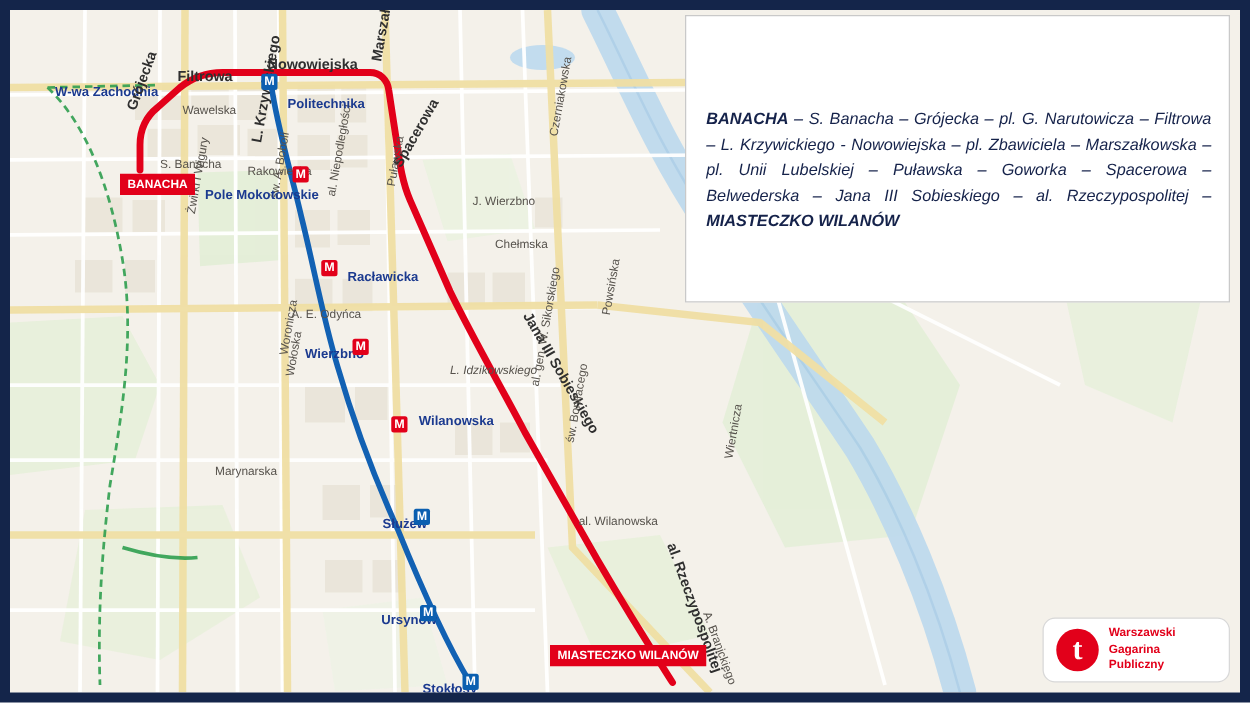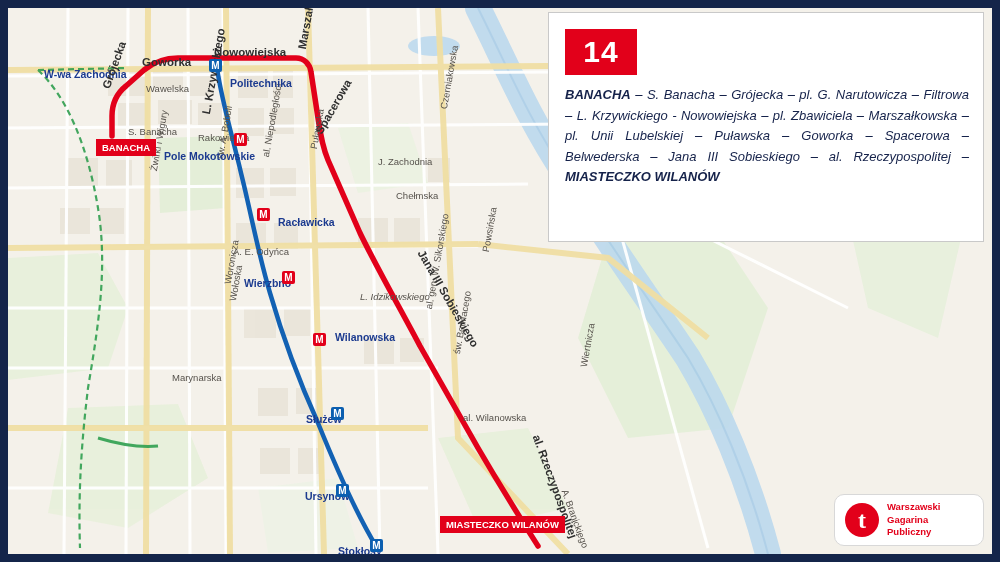--- a/index.html
+++ b/index.html
@@ -271,40 +271,40 @@
         <path d="M104,128 L104,108 C104,96 108,86 118,78 L136,62 C146,54 158,50 170,50 L288,50
                  C296,50 302,56 303,64 L310,110 C312,124 314,138 320,152
                  L352,225 C370,262 392,300 412,338 L470,440 C498,488 516,516 530,538"></path>
       </g>
 
     </svg>
 
     <div id="street-labels">
         <div class="lbl stopname" style="left: 36px; top: 60px;">W-wa Zachodnia</div>
         <div class="lbl street" style="left: 120px; top: 118px;">S. Banacha</div>
-        <div class="lbl street-red" style="left: 134px; top: 48px;">Goworka</div>
+        <div class="lbl street-red" style="left: 134px; top: 48px;">Filtrowa</div>
         <div class="lbl street-red" style="left: 206px; top: 38px;">Nowowiejska</div>
         <div class="lbl street-red" style="left: 92px; top: 78px; transform: rotate(-70deg); transform-origin: left top;">Grójecka</div>
         <div class="lbl street-red" style="left: 192px; top: 105px; transform: rotate(-80deg); transform-origin: left top;">L. Krzywickiego</div>
         <div class="lbl street-red" style="left: 288px; top: 40px; transform: rotate(-80deg); transform-origin: left top;">Marszałkowska</div>
         <div class="lbl street-red" style="left: 305px; top: 122px; transform: rotate(-60deg); transform-origin: left top;">Spacerowa</div>
         <div class="lbl street-red" style="left: 418px; top: 240px; transform: rotate(60deg); transform-origin: left top;">Jana III Sobieskiego</div>
         <div class="lbl street-red" style="left: 534px; top: 425px; transform: rotate(70deg); transform-origin: left top;">al. Rzeczypospolitej</div>
         <div class="lbl street" style="left: 138px; top: 75px;">Wawelska</div>
         <div class="lbl street" style="left: 190px; top: 124px;">Rakowiecka</div>
         <div class="lbl street" style="left: 206px; top: 150px; transform: rotate(-80deg); transform-origin: left top;">św. A. Boboli</div>
         <div class="lbl street" style="left: 252px; top: 148px; transform: rotate(-80deg); transform-origin: left top;">al. Niepodległości</div>
         <div class="lbl street" style="left: 300px; top: 140px; transform: rotate(-80deg); transform-origin: left top;">Puławska</div>
         <div class="lbl street" style="left: 225px; top: 238px;">A. E. Odyńca</div>
         <div class="lbl street" style="left: 214px; top: 275px; transform: rotate(-80deg); transform-origin: left top;">Woronicza</div>
         <div class="lbl street" style="left: 219px; top: 292px; transform: rotate(-80deg); transform-origin: left top;">Wołoska</div>
         <div class="lbl street" style="left: 164px; top: 364px;">Marynarska</div>
         <div class="lbl street" style="left: 140px; top: 162px; transform: rotate(-80deg); transform-origin: left top;">Żwirki i Wigury</div>
         <div class="lbl street" style="left: 352px; top: 283px; font-style: italic;">L. Idzikowskiego</div>
-        <div class="lbl street" style="left: 370px; top: 148px;">J. Zachodnia</div>
+        <div class="lbl street" style="left: 370px; top: 148px;">J. Wierzbno</div>
         <div class="lbl street" style="left: 388px; top: 182px;">Chełmska</div>
         <div class="lbl street" style="left: 430px; top: 100px; transform: rotate(-80deg); transform-origin: left top;">Czerniakowska</div>
         <div class="lbl street" style="left: 472px; top: 243px; transform: rotate(-80deg); transform-origin: left top;">Powsińska</div>
         <div class="lbl street" style="left: 455px; top: 404px; text-align: center;">al. Wilanowska</div>
         <div class="lbl street" style="left: 443px; top: 345px; transform: rotate(-80deg); transform-origin: left top;">św. Bonifacego</div>
         <div class="lbl street" style="left: 415px; top: 300px; transform: rotate(-80deg); transform-origin: left top;">al. gen. W. Sikorskiego</div>
         <div class="lbl street" style="left: 570px; top: 358px; transform: rotate(-80deg); transform-origin: left top;">Wiertnicza</div>
         <div class="lbl street" style="left: 562px; top: 480px; transform: rotate(70deg); transform-origin: left top;">A. Branickiego</div>
       </div>
     <div id="stop-label-group">
@@ -327,21 +327,20 @@
         <div class="metro-m blue" style="left: 328px; top: 476px;">M</div>
         <div class="metro-m blue" style="left: 362px; top: 531px;">M</div>
       </div>
     <div id="termini-group">
         <div class="terminus" style="left: 88px; top: 131px;">BANACHA</div>
         <div class="terminus" style="left: 432px; top: 508px;">MIASTECZKO WILANÓW</div>
       </div>
   </div>
 
   <div class="legend">
-    <div class="legend-badge">14</div>
     <div class="legend-text">
       <b>BANACHA</b><span> – S. Banacha – Grójecka – pl. G. Narutowicza – Filtrowa – L. Krzywickiego - Nowowiejska – pl. Zbawiciela – Marszałkowska – pl. Unii Lubelskiej – Puławska – Goworka – Spacerowa – Belwederska – Jana III Sobieskiego – al. Rzeczypospolitej – </span><b>MIASTECZKO WILANÓW</b>
     </div>
   </div>
 
   <div class="logo">
     <div class="logo-mark">t</div>
     <div class="logo-text">
       <div>Warszawski</div>
       <div>Gagarina</div>

